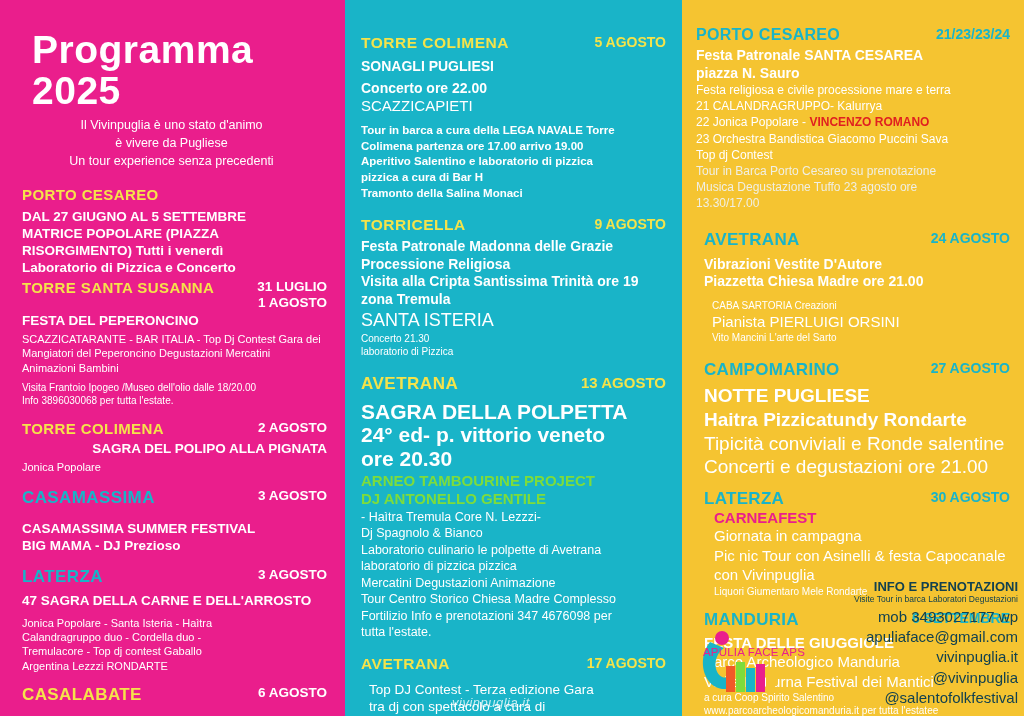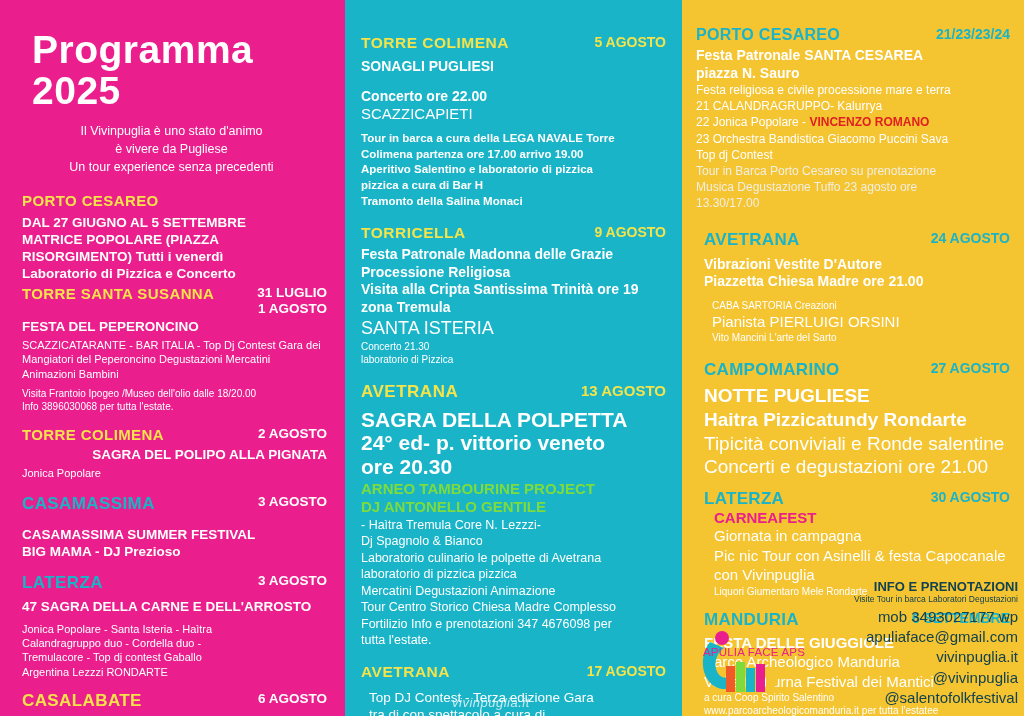--- a/index.html
+++ b/index.html
@@ -45,21 +45,21 @@
     font-size: 39px;
     line-height: 1.05;
     margin: 8px 0 0 10px;
     letter-spacing: 0.5px;
   }
   .subtitle {
     color: #ffffff;
     text-align: center;
     font-size: 12.5px;
     line-height: 1.45;
-    margin: 10px 6px 0 0;
+    margin: 4px 6px 0 0;
   }
   .city {
     font-weight: bold;
     font-size: 15px;
     letter-spacing: 0.4px;
   }
   .city-row {
     display: flex;
     justify-content: space-between;
     align-items: flex-start;
@@ -349,21 +349,21 @@
   </div>
 
   <div class="col col-mid">
 
     <div style="margin-top:12px;">
       <div class="row-sb">
         <div class="m-city c-yellow">TORRE COLIMENA</div>
         <div class="m-date c-yellow">5 AGOSTO</div>
       </div>
       <div class="m-head">SONAGLI PUGLIESI</div>
-      <div class="m-head" style="margin-top:12px;">Concerto ore 22.00</div>
+      <div class="m-head" style="margin-top:4px;">Concerto ore 22.00</div>
       <div class="m-head2">SCAZZICAPIETI</div>
       <div class="m-body">
         <div>Tour in barca a cura della LEGA NAVALE Torre</div>
         <div>Colimena partenza ore 17.00 arrivo 19.00</div>
         <div>Aperitivo Salentino e laboratorio di pizzica</div>
         <div>pizzica  a cura di Bar H</div>
         <div>Tramonto della Salina Monaci</div>
       </div>
     </div>
 

